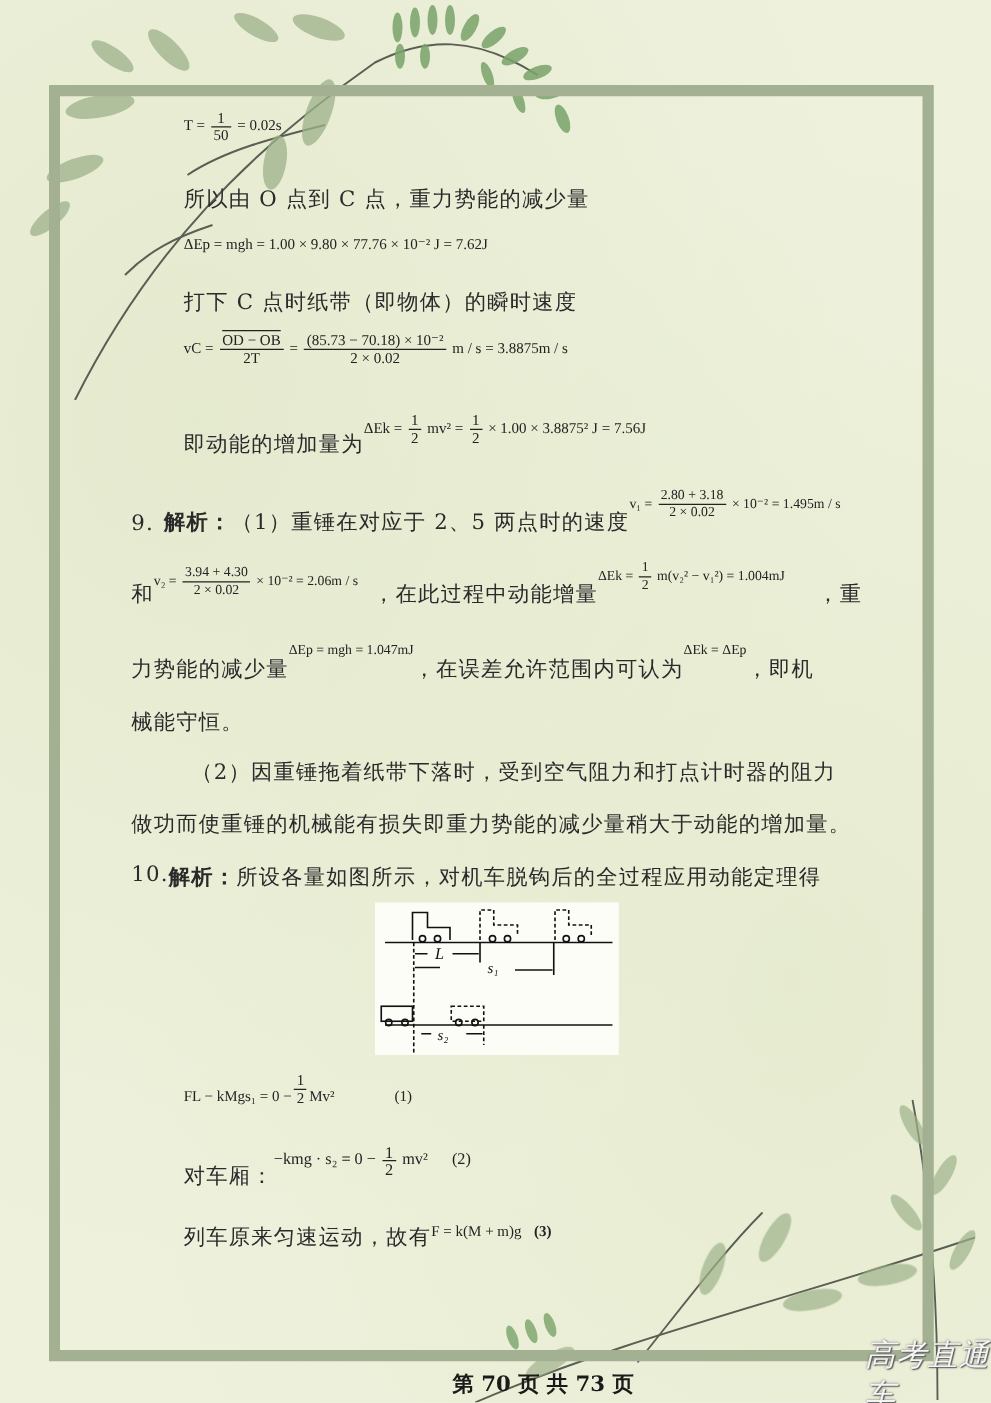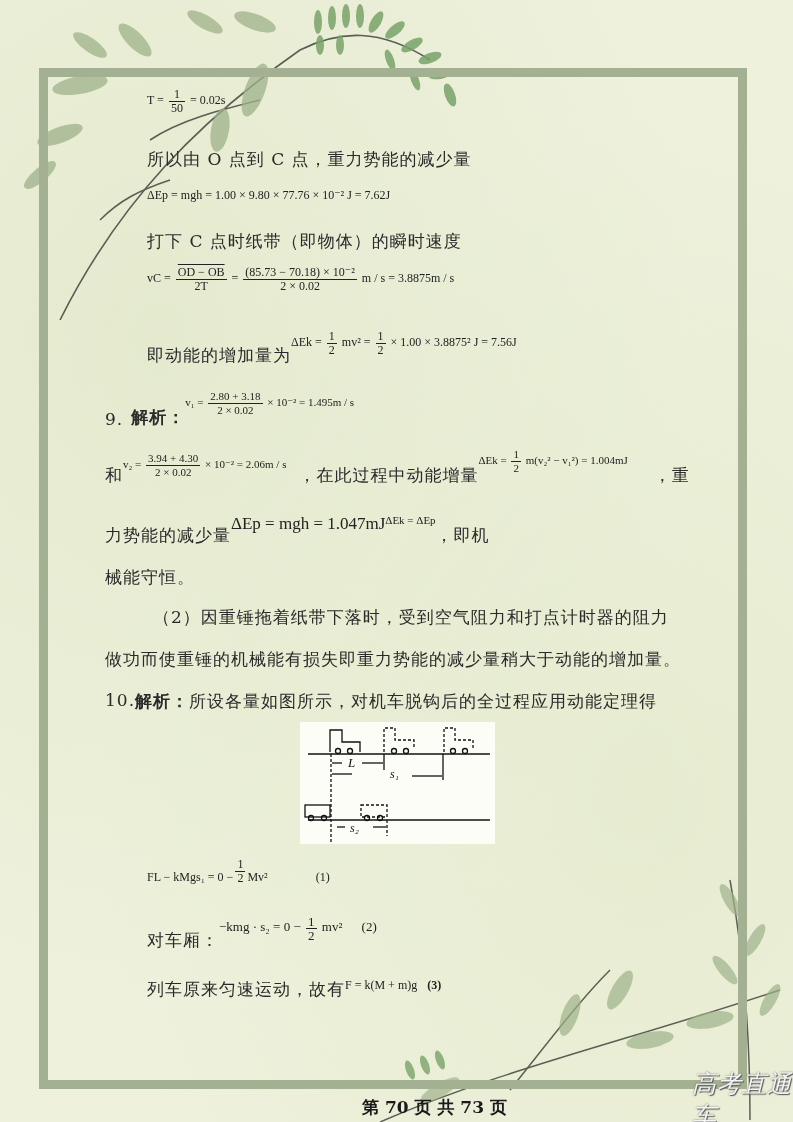--- a/index.html
+++ b/index.html
@@ -126,20 +126,21 @@
     <span class="frac"><span class="num">1</span><span class="den">2</span></span>
     <span>mv² =</span>
     <span class="frac"><span class="num">1</span><span class="den">2</span></span>
     <span>× 1.00 × 3.8875² J = 7.56J</span>
   </span>
 </div>
 
 <div class="abs" style="left:105px;top:402px;display:flex;align-items:flex-end">
   <span class="cn" style="margin-right:8px">9.</span>
   <b class="cn bold">解析：</b>
+  <span class="cn">（1）重锤在对应于 2、5 两点时的速度</span>
   <span class="math" style="position:relative;top:-12px;font-size:11px">
     <span>v₁ =</span>
     <span class="frac"><span class="num">2.80 + 3.18</span><span class="den">2 × 0.02</span></span>
     <span>× 10⁻² = 1.495m / s</span>
   </span>
 </div>
 
 <div class="abs" style="left:105px;top:460px;display:flex;align-items:flex-end">
   <span class="cn">和</span>
   <span class="math" style="position:relative;top:-8px;font-size:11px">
@@ -151,21 +152,22 @@
   <span class="math" style="position:relative;top:-12px;font-size:11px">
     <span>ΔEk =</span>
     <span class="frac"><span class="num">1</span><span class="den">2</span></span>
     <span>m(v₂² − v₁²) = 1.004mJ</span>
   </span>
   <span class="cn" style="margin-left:26px">，重</span>
 </div>
 
 <div class="abs" style="left:105px;top:524px;display:flex;align-items:flex-start">
   <span class="cn">力势能的减少量</span>
-  <span class="math" style="position:relative;top:-10px;font-size:17px">ΔEp = mgh = 1.047mJ</span>
+  <span class="math" style="position:relative;top:-10px;font-size:11px">ΔEp = mgh = 1.047mJ</span>
+  <span class="cn">，在误差允许范围内可认为</span>
   <span class="math" style="position:relative;top:-10px;font-size:11px">ΔEk = ΔEp</span>
   <span class="cn">，即机</span>
 </div>
 
 <div class="abs cn" style="left:105px;top:566px">械能守恒。</div>
 
 <div class="abs cn" style="left:153px;top:606px">（2）因重锤拖着纸带下落时，受到空气阻力和打点计时器的阻力</div>
 <div class="abs cn" style="left:105px;top:648px">做功而使重锤的机械能有损失即重力势能的减少量稍大于动能的增加量。</div>
 
 <div class="abs" style="left:105px;top:690px;display:flex">

